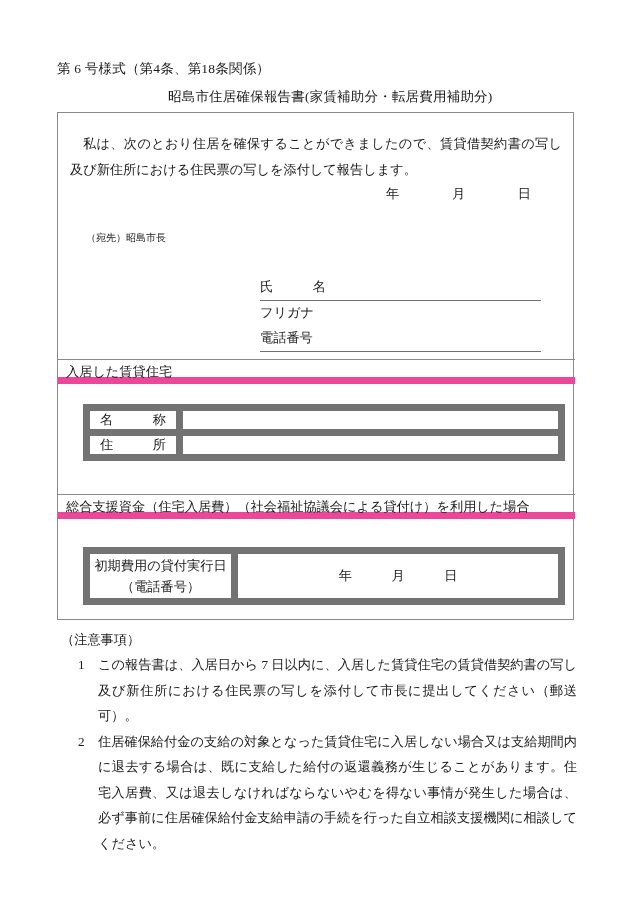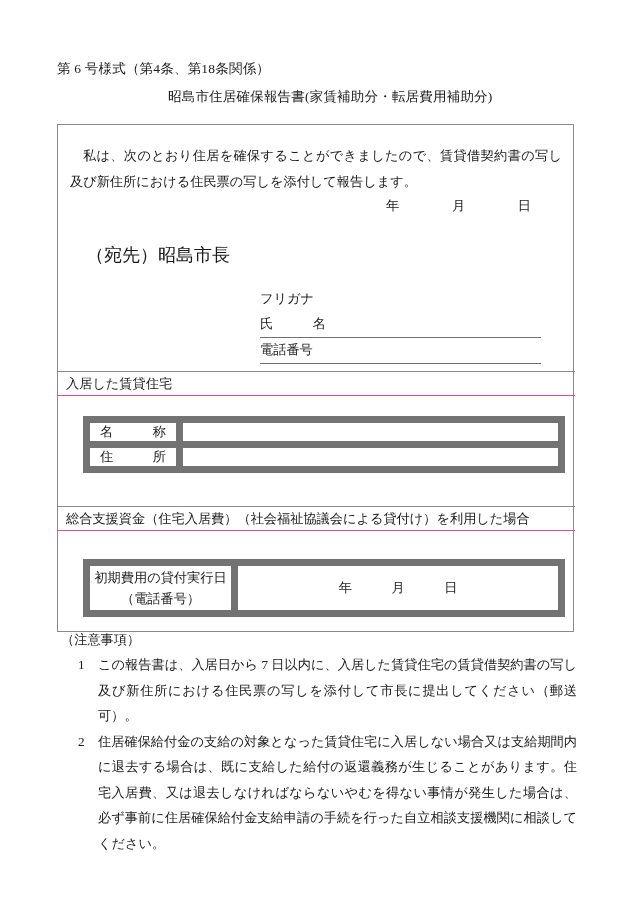--- a/index.html
+++ b/index.html
@@ -38,21 +38,21 @@
     font-size: 13.5px;
     letter-spacing: 0.2px;
     white-space: nowrap;
     text-align: center;
   }
 
   
   .main-box {
     position: absolute;
     left: 57px;
-    top: 124px;
+    top: 112px;
     width: 517px;
     height: 508px;
     border: 1px solid #8a8a8a;
     box-sizing: border-box;
   }
 
   
   .intro-body {
     position: absolute;
     left: 12px;
@@ -74,21 +74,21 @@
     box-sizing: border-box;
     padding-right: 44px;
     text-align: right;
     white-space: pre;
   }
 
   .addressee {
     position: absolute;
     left: 28px;
     top: 118px;
-    font-size: 18px;
+    font-size: 10px;
     white-space: nowrap;
     text-align: right;
   }
 
   
   .sig-block {
     position: absolute;
     left: 202px;
     top: 162px;
     width: 281px;
@@ -103,21 +103,21 @@
     border-bottom: 1px solid #6f6f6f;
   }
 
   
   .band {
     position: absolute;
     left: 0;
     width: 517px;
     box-sizing: border-box;
     border-top: 1px solid #8a8a8a;
-    border-bottom: 1px solid #ec4899;
+    border-bottom: 7px solid #ec4899;
     font-size: 13.2px;
     line-height: 24px;
     height: 25px;
     padding-left: 8px;
     white-space: nowrap;
   }
   .band-housing { top: 246px; }
   .band-loan    { top: 381px; }
 
   
@@ -195,22 +195,22 @@
 
     <div class="intro-body">
       <span class="indent">私は、次のとおり住居を確保することができましたので、賃貸借契約書の写し及び新住所における住民票の写しを添付して報告します。</span>
     </div>
 
     <div class="date-line">年　　　　月　　　　日</div>
 
     <div class="addressee">（宛先）昭島市長</div>
 
     <div class="sig-block">
+      <div class="sig-row ruled">氏　　　名</div>
       <div class="sig-row">フリガナ</div>
-      <div class="sig-row ruled">氏　　　名</div>
       <div class="sig-row ruled">電話番号</div>
     </div>
 
     <div class="band band-housing">入居した賃貸住宅</div>
 
     <table class="inner-table tbl-housing">
       <tbody>
           <tr>
         <td class="lbl">名　　　称</td>
         <td class="val"></td>

